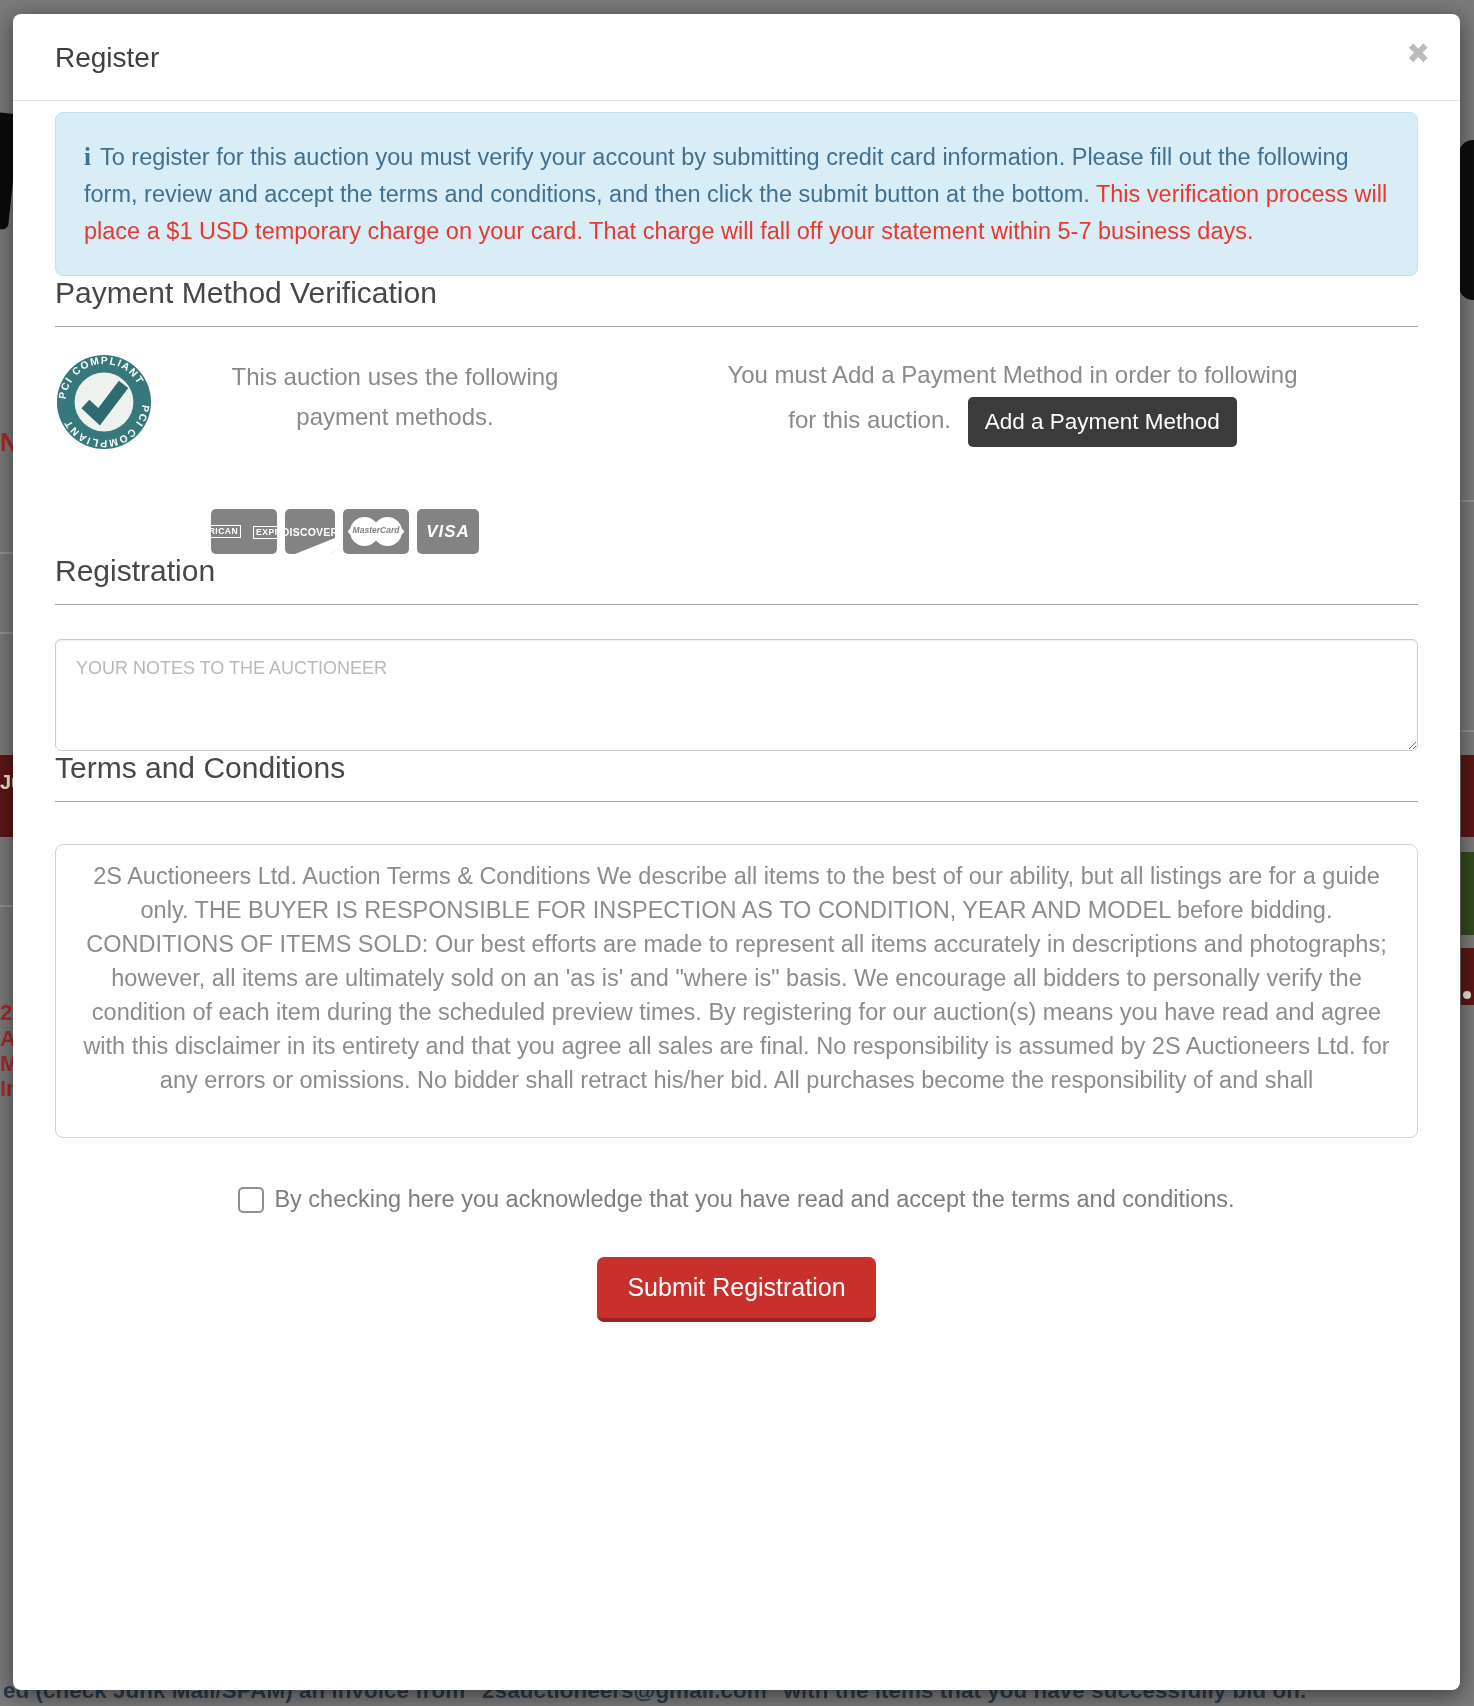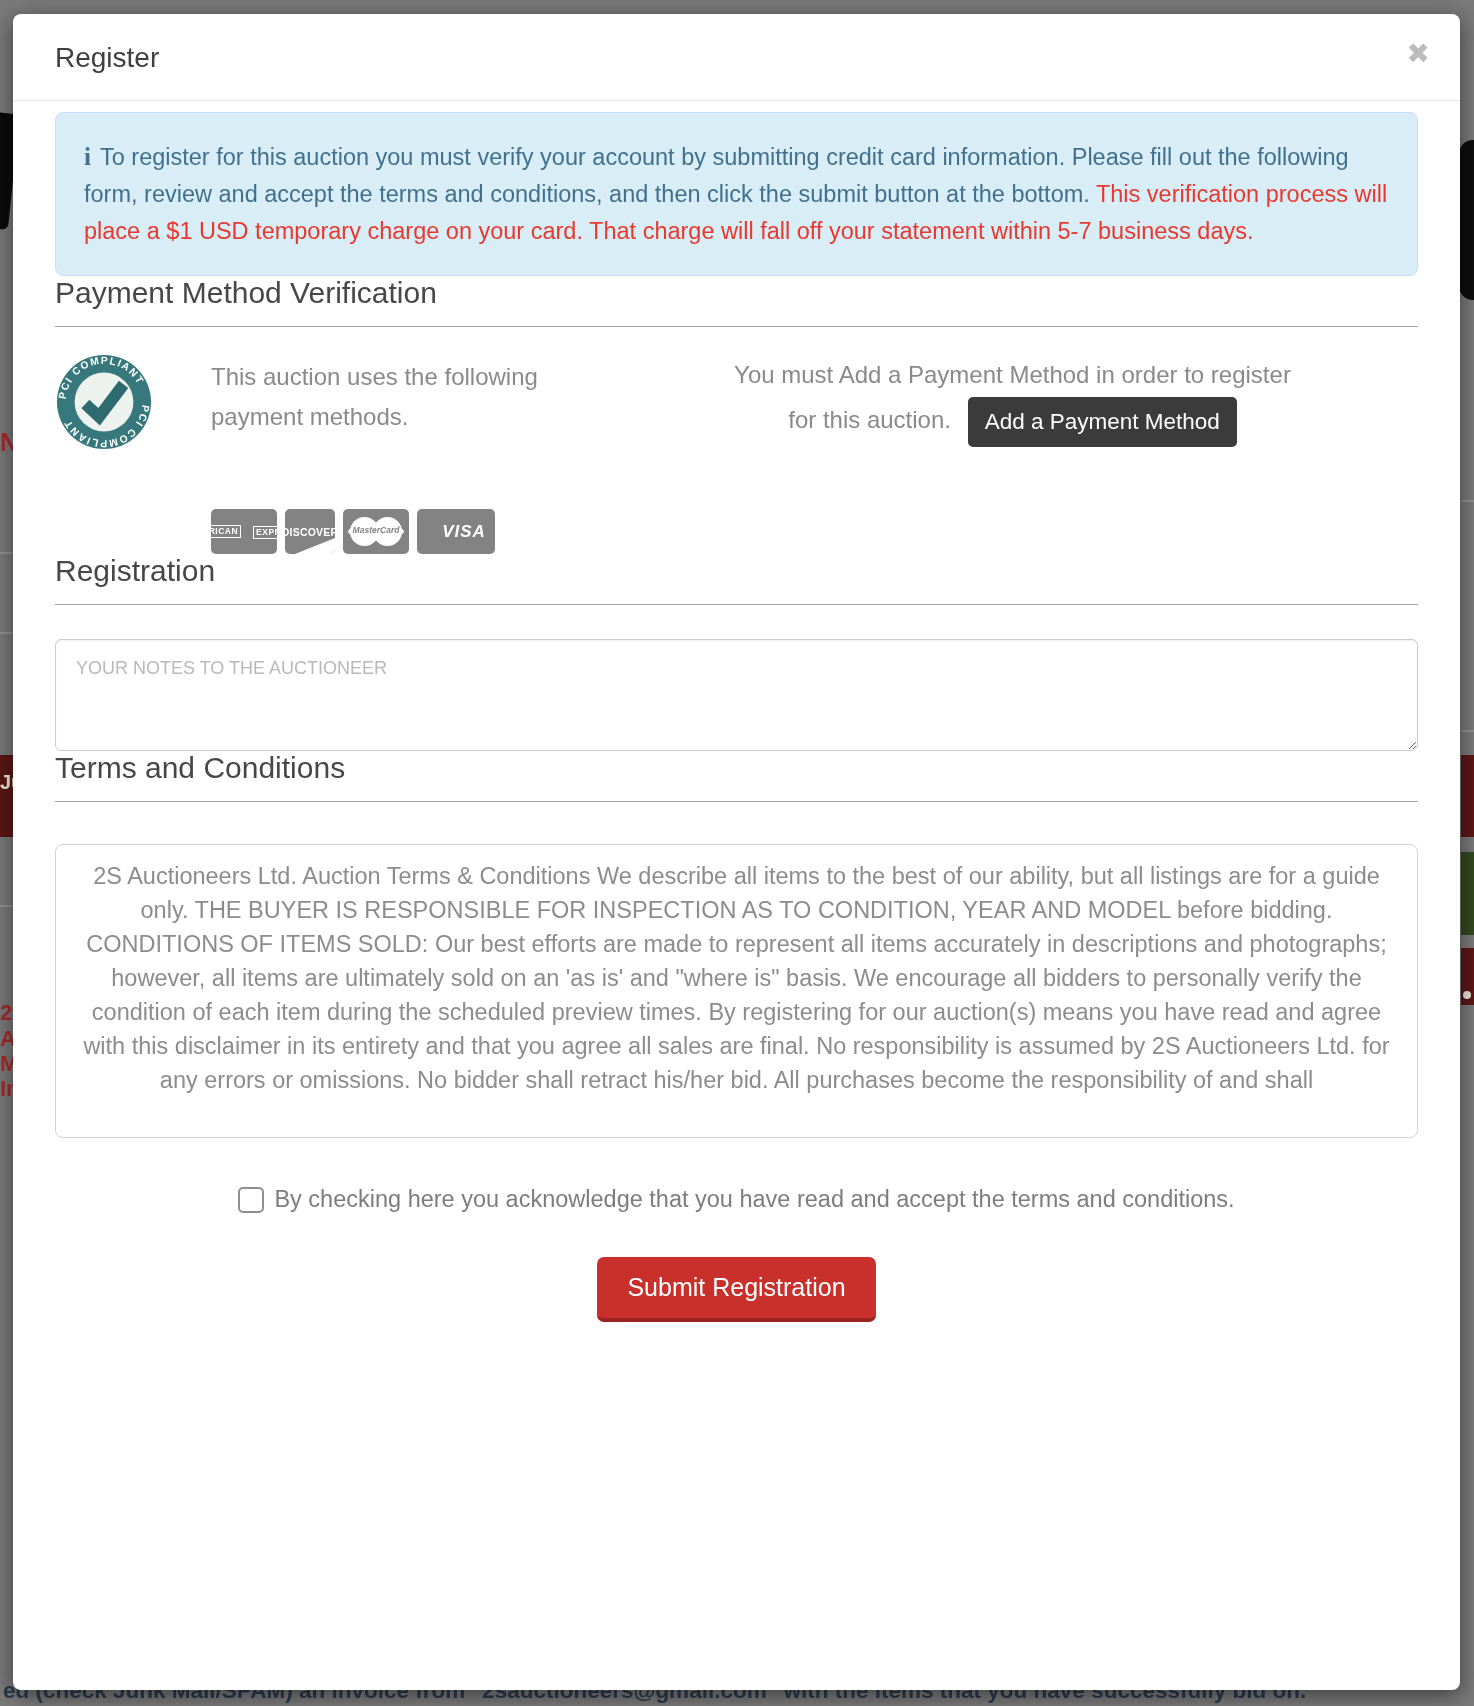--- a/index.html
+++ b/index.html
@@ -35,36 +35,36 @@
   .alert .warn{color:#e8392f;}
 
   h3.section{font-size:30px;font-weight:400;color:#474747;margin:0;padding-bottom:16px;border-bottom:1px solid #a3a3a3;}
   .sec-pay{margin-top:52px;}
   .sec-reg{margin-top:165px;}
   .sec-terms{margin-top:40px;}
 
   .pay-row{display:flex;align-items:flex-start;margin-top:26px;}
   .pci{width:98px;height:98px;flex:none;}
   .pay-mid{margin-left:58px;width:368px;flex:none;}
-  .pay-intro{margin:0;padding-top:4px;font-size:24px;line-height:40px;color:#8a8a8a;}
+  .pay-intro{margin:0;padding-top:4px;font-size:24px;line-height:40px;color:#8a8a8a;text-align:center;}
   .cards{display:flex;gap:8px;margin-top:72px;}
   .card{height:45px;border-radius:5px;background:#838383;color:#fff;display:flex;align-items:center;justify-content:center;flex:none;}
   .card.amex{width:66px;flex-direction:row;font-size:8.5px;font-weight:700;letter-spacing:.5px;}
   .card.amex b{border:1px solid #fff;padding:0 2px;font-weight:700;line-height:11px;}
   .card.amex b+b{margin-left:12px;margin-top:1px;}
   .card.discover{width:50px;font-size:10.5px;font-weight:800;letter-spacing:.2px;position:relative;overflow:hidden;border-radius:5px;}
   .card.discover::after{content:"";position:absolute;right:0;bottom:0;width:40px;height:16px;background:#fff;
         clip-path:polygon(0 100%,100% 0,100% 100%);}
   .card.mc{width:66px;position:relative;overflow:hidden;}
   .card.mc::before,.card.mc::after{content:"";position:absolute;top:8px;width:29px;height:29px;border-radius:50%;background:#fff;}
   .card.mc::before{left:7px;} .card.mc::after{right:7px;}
   .card.mc .band{position:absolute;left:5px;top:15px;width:56px;height:15px;background:#fff;border-radius:50%/50%;}
   .card.mc .mc-text{position:absolute;left:0;right:0;top:16px;text-align:center;font-size:8.5px;font-weight:700;
         font-style:italic;color:#838383;z-index:2;}
-  .card.visa{width:62px;font-size:17px;font-weight:900;font-style:italic;letter-spacing:1px;padding-left:16px;}
+  .card.visa{width:62px;font-size:17px;font-weight:900;font-style:italic;letter-spacing:1px;}
 
   .pay-right{flex:1;margin-left:28px;text-align:center;font-size:24px;line-height:44px;color:#8a8a8a;padding-top:0;}
   .btn-dark{display:inline-block;background:#3b3b3b;color:#fff;border:none;border-radius:5px;
         font-size:22.5px;padding:12px 17px;margin-left:10px;vertical-align:middle;cursor:pointer;
         font-family:"Liberation Sans",sans-serif;}
 
   .notes{display:block;box-sizing:border-box;margin-top:34px;width:100%;height:112px;border:1px solid #ccc;border-radius:6px;
         padding:18px 20px;font-size:18px;color:#555;resize:vertical;font-family:"Liberation Sans",sans-serif;
         box-shadow:inset 0 1px 2px rgba(0,0,0,.07);outline:none;}
   .notes::placeholder{color:#b9b9b9;}
@@ -142,21 +142,21 @@
             <div class="card discover">DISCOVER</div>
             <div class="card mc">
               <span class="band"></span>
               <span class="mc-text">MasterCard</span>
             </div>
             <div class="card visa">VISA</div>
           </div>
         </div>
 
         <div class="pay-right">
-          <span>You must Add a Payment Method in order to register</span><br>
+          <span>You must Add a Payment Method in order to following</span><br>
           <span>for this auction.</span>
           <button class="btn-dark">Add a Payment Method</button>
         </div>
       </div>
 
       <h3 class="section sec-reg">Registration</h3>
 
       <textarea class="notes" placeholder="YOUR NOTES TO THE AUCTIONEER" style=""></textarea>
 
       <h3 class="section sec-terms">Terms and Conditions</h3>

